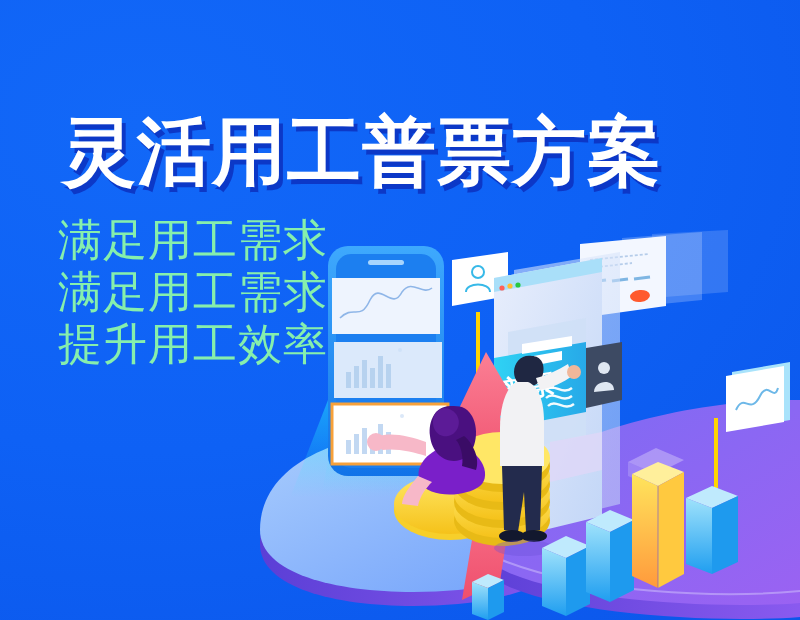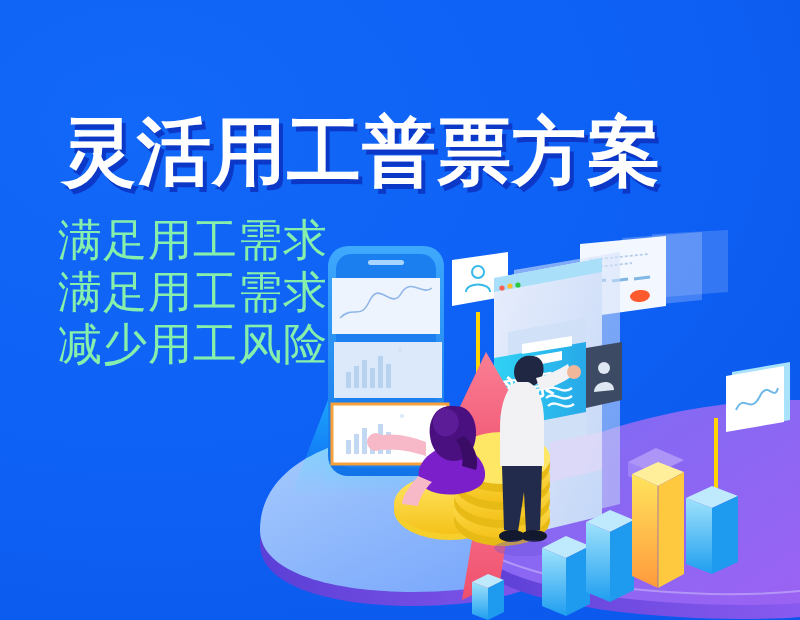--- a/index.html
+++ b/index.html
@@ -36,21 +36,21 @@
 
 <div id="stage">
 
   <div class="bg"></div>
 
   <div class="headline">灵活用工普票方案</div>
 
   <div class="sublist">
     <div class="subline">满足用工需求</div>
     <div class="subline">满足用工需求</div>
-    <div class="subline">减少用工风险</div>
+    <div class="subline">提升用工效率</div>
   </div>
 
   <div class="art">
     <svg width="560" height="400" viewBox="0 0 560 400" xmlns="http://www.w3.org/2000/svg">
       <defs>
         <linearGradient id="gPlatL" x1="0" y1="0" x2="1" y2="1">
           <stop offset="0%" stop-color="#a9cdfd"></stop>
             <stop offset="100%" stop-color="#6f9ffb"></stop>
         </linearGradient>
         <linearGradient id="gPlatR" x1="0" y1="0" x2="1" y2="1">

